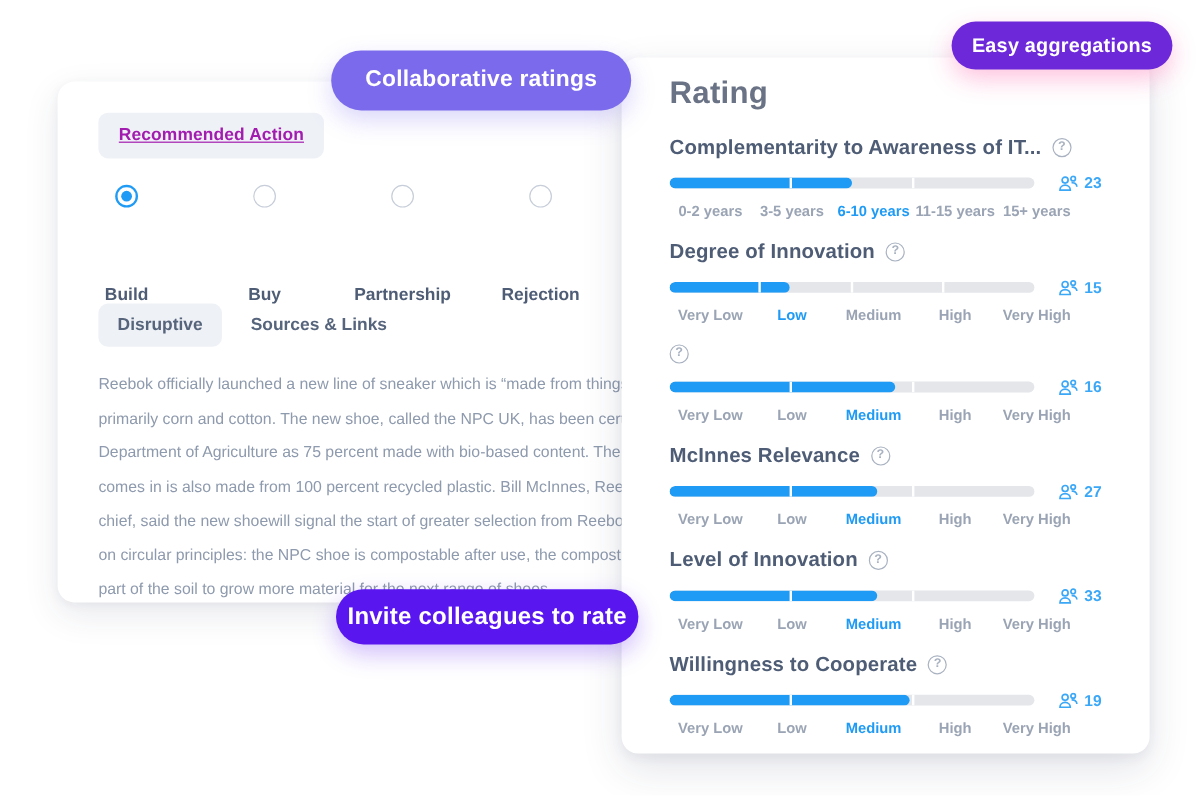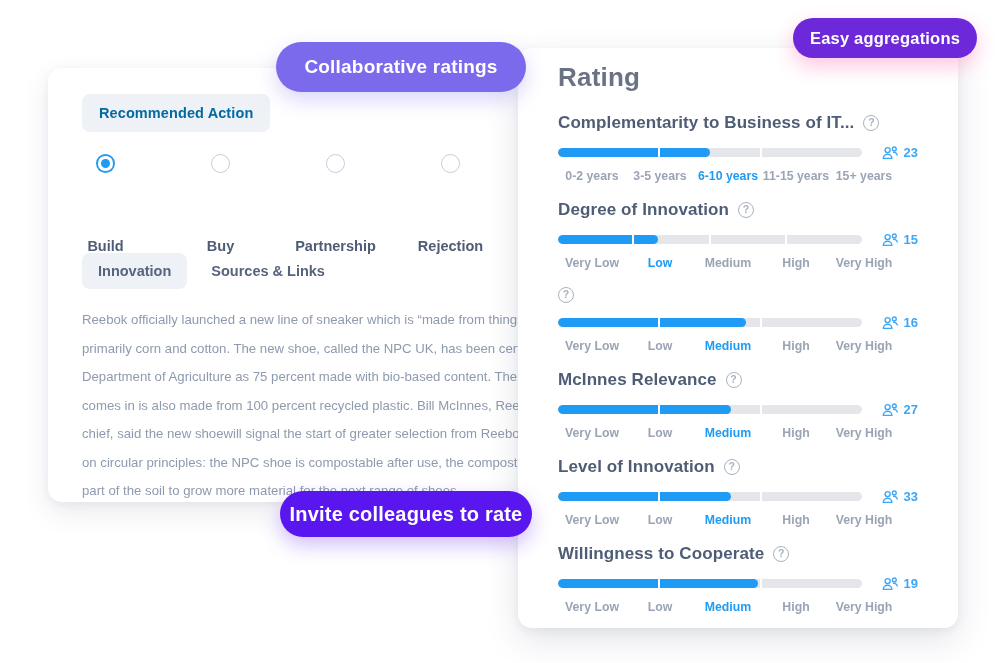--- a/index.html
+++ b/index.html
@@ -26,25 +26,26 @@
     box-shadow: 0 10px 28px rgba(36, 48, 84, 0.10),
                 0 2px 8px rgba(36, 48, 84, 0.05);
     overflow: hidden;
   }
   #rec-action-chip {
     position: absolute;
     left: 34px; top: 26px;
     padding: 11px 17px;
     background: #eef1f6;
     border-radius: 8px;
-    color: #0369a1;
+    color: #a21caf;
     font-size: 14.5px;
     font-weight: 700;
     letter-spacing: .1px;
     white-space: nowrap;
+    text-decoration: underline;
   }
 
   
   #action-options {
     position: absolute;
     left: 0; top: 86px;
     width: 690px;
     display: flex;
   }
   .action-option {
@@ -272,33 +273,33 @@
           <div class="radio"></div>
           <div class="action-label">Partnership</div>
         </div>
         <div class="action-option">
           <div class="radio"></div>
           <div class="action-label">Rejection</div>
         </div>
       </div>
 
     <div id="detail-tabs">
-        <div class="detail-tab active">Innovation</div>
+        <div class="detail-tab active">Disruptive</div>
         <div class="detail-tab">Sources &amp; Links</div>
       </div>
 
     <div id="description-body">Reebok officially launched a new line of sneaker which is “made from things that grow”, primarily corn and cotton. The new shoe, called the NPC UK, has been certified by the US Department of Agriculture as 75 percent made with bio-based content. The wrapping the shoe comes in is also made from 100 percent recycled plastic. Bill McInnes, Reebok’s innovation chief, said the new shoewill signal the start of greater selection from Reebok that will be based on circular principles: the NPC shoe is compostable after use, the compost will then be used as part of the soil to grow more material for the next range of shoes.</div>
   </div>
 
   <div id="rating-card">
     <h1 id="rating-title">Rating</h1>
     <div id="rating-rows">
         <div class="rating-row">
           <div class="rating-head">
-            <div class="rating-name">Complementarity to Business of IT...</div>
+            <div class="rating-name">Complementarity to Awareness of IT...</div>
             <div class="help-icon">?</div>
           </div>
           <div class="rating-meter">
             <div class="bar">
               <div class="bar-fill" style="width: 50%;"></div>
               <div class="bar-gaps">
                 <span></span>
                 <span></span>
                 <span></span>
               </div>

